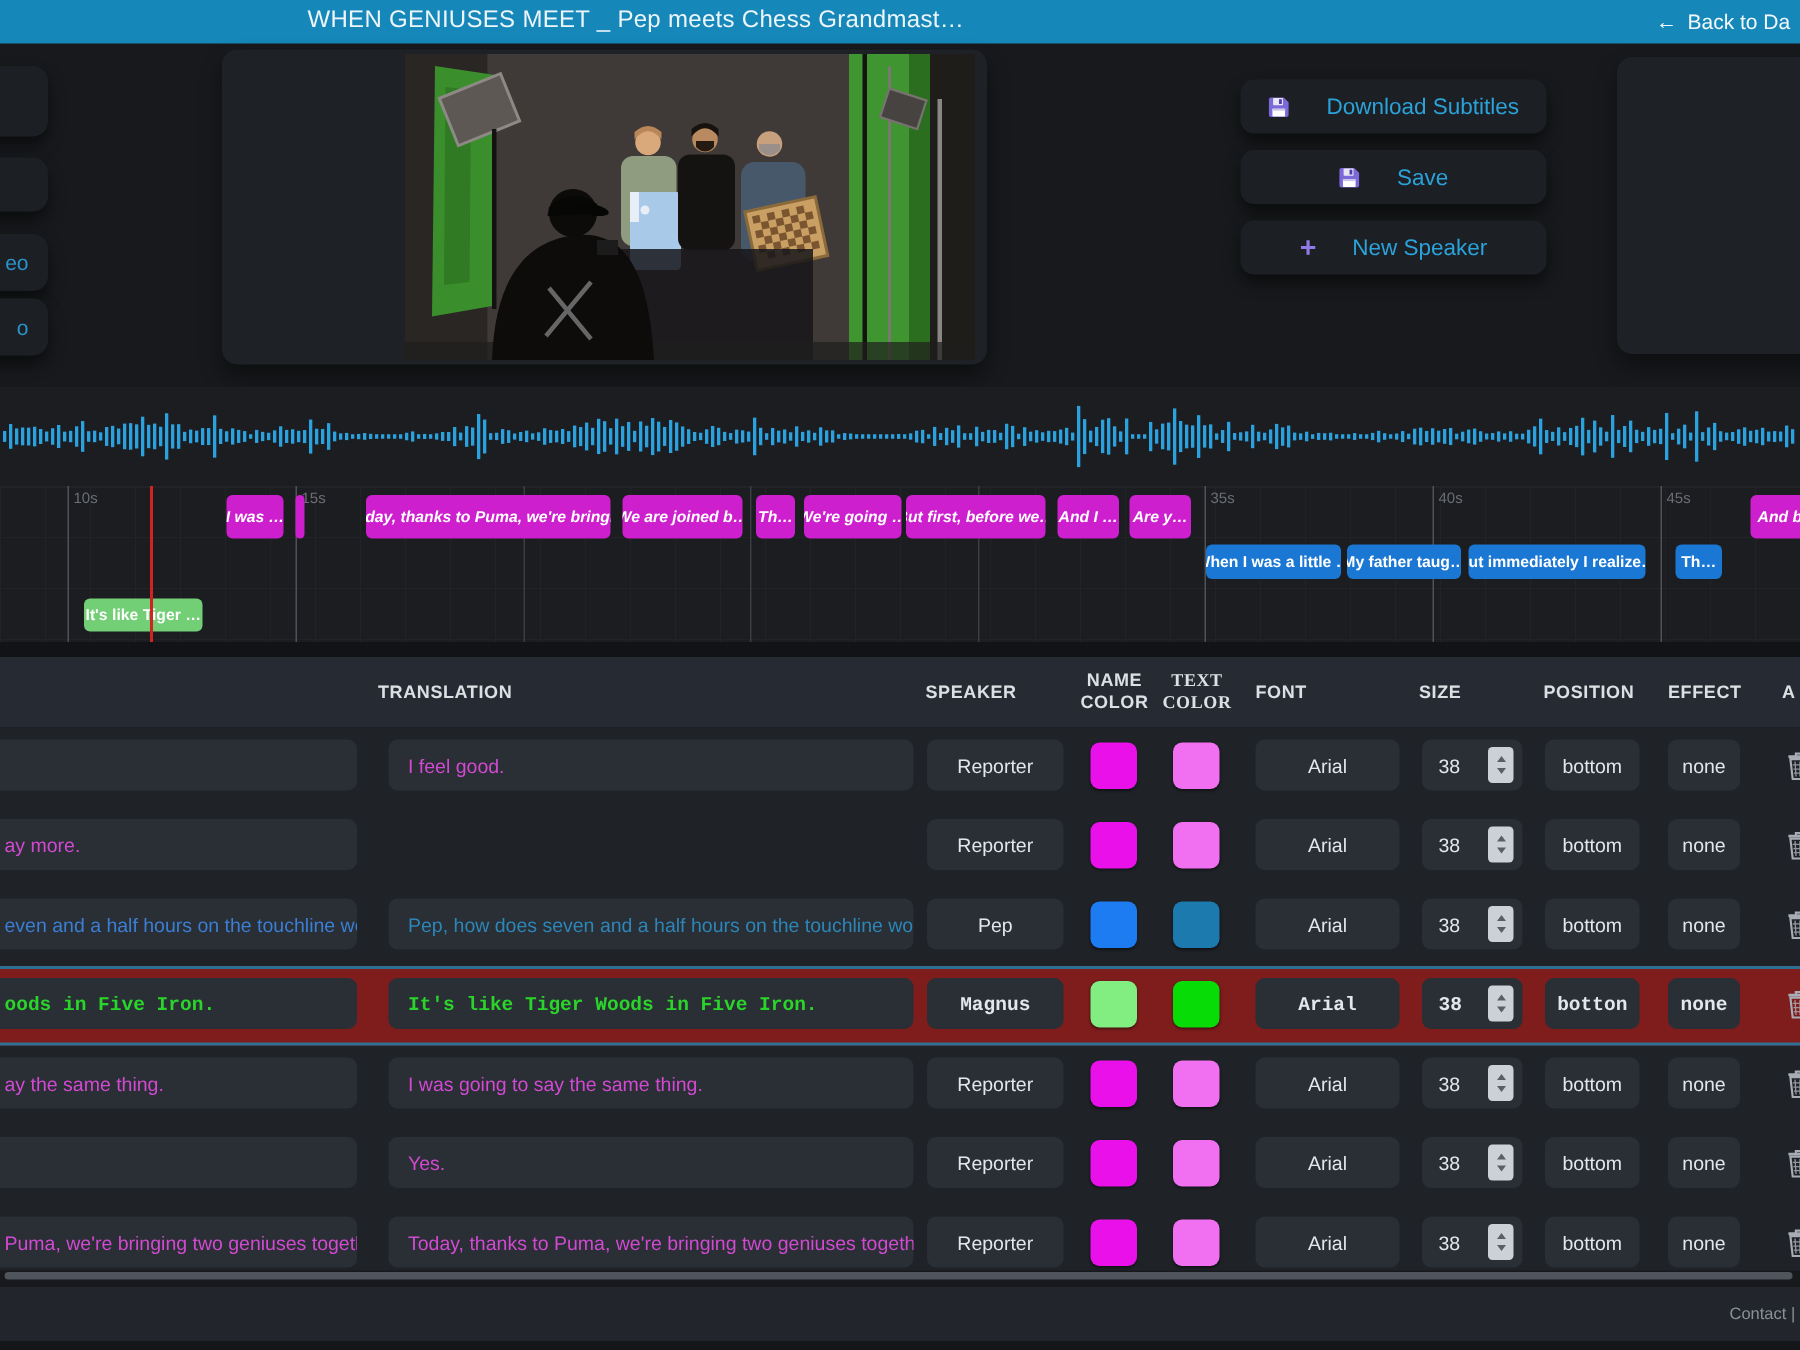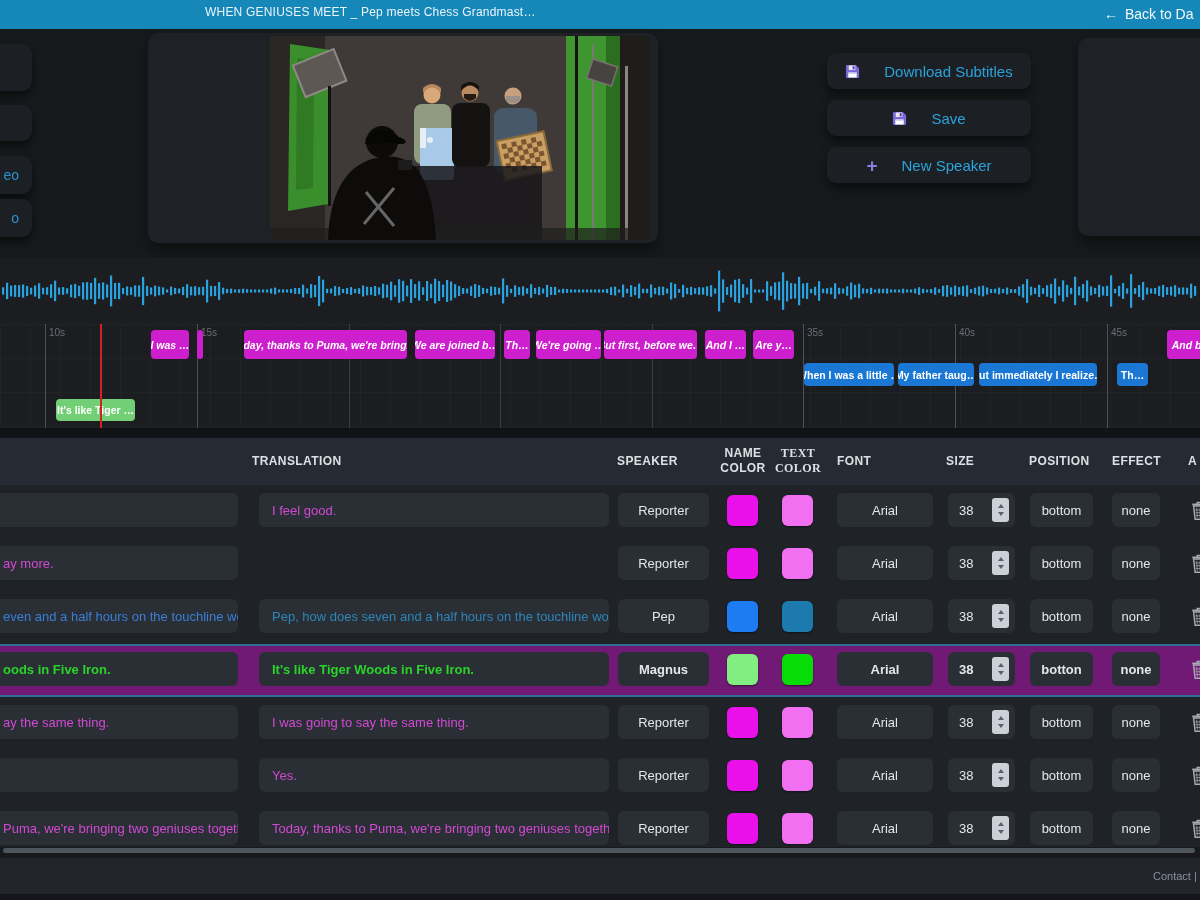--- a/index.html
+++ b/index.html
@@ -1,21 +1,21 @@
 <!DOCTYPE html>
 <html><head>
 <meta charset="utf-8">
 <style>
   html,body{margin:0;padding:0;}
   body{width:1200px;height:900px;overflow:hidden;position:relative;background:#17191c;
        font-family:"Liberation Sans", sans-serif;}
 
   
   .topbar{position:absolute;left:0;top:0;width:1200px;height:29px;background:#1687b9;}
-  .title{position:absolute;left:205px;top:5px;font-size:12px;color:#ecf5fa;letter-spacing:.2px;white-space:nowrap;}
+  .title{position:absolute;left:205px;top:5px;font-size:16px;color:#ecf5fa;letter-spacing:.2px;white-space:nowrap;}
   .back{position:absolute;left:1104px;top:6px;font-size:14px;color:#f3f8fb;white-space:nowrap;display:flex;gap:7px;align-items:center;cursor:pointer;}
 
   
   .stub{position:absolute;left:-122px;width:154px;background:#1c2025;border-radius:10px;
         box-shadow:0 6px 10px rgba(0,0,0,.5);color:#2b93cc;font-size:14px;
         display:flex;align-items:center;justify-content:flex-end;padding-right:13px;box-sizing:border-box;cursor:pointer;}
 
   
   .video-panel{position:absolute;left:148px;top:33px;width:510px;height:210px;background:#1e2125;
                border-radius:10px;box-shadow:0 8px 14px rgba(0,0,0,.4);}
@@ -51,21 +51,21 @@
   .playhead{position:absolute;top:0;width:2px;height:104px;background:#d32222;cursor:ew-resize;}
 
   .divider{position:absolute;left:0;top:428px;width:1200px;height:10px;background:#111316;}
 
   
   .thead{position:absolute;left:0;top:438px;width:1200px;height:47px;background:#262b33;}
   .th{position:absolute;top:16px;font-size:12px;font-weight:bold;color:#dce0e5;letter-spacing:.4px;white-space:nowrap;}
   .th.two{top:8px;width:52px;text-align:center;line-height:1.25;white-space:normal;}
   .rows{position:absolute;left:0;top:485px;width:1200px;height:362px;background:#1f2328;overflow:hidden;}
   .row{position:relative;width:1200px;height:53px;}
-  .row.selected{background:#701a75;}
+  .row.selected{background:#7f1d1d;font-family:Liberation Mono, monospace;}
   .row.selected::before,.row.selected::after{content:"";position:absolute;left:0;width:1200px;height:2px;background:#2e7093;z-index:2;}
   .row.selected::before{top:0;} .row.selected::after{bottom:0;}
   .row.selected .cell-input{font-weight:bold;}
   .cell-input{position:absolute;top:8px;height:34px;background:#2a2e35;border-radius:6px;
               display:flex;align-items:center;box-sizing:border-box;font-size:13px;color:#e3e6ea;
               overflow:hidden;white-space:nowrap;}
   .c-orig{left:-20px;width:258px;padding-left:23px;}
   .c-trans{left:259px;width:350px;padding-left:13px;}
   .c-speaker{left:618px;width:91px;justify-content:center;}
   .c-font{left:837px;width:96px;justify-content:center;}

